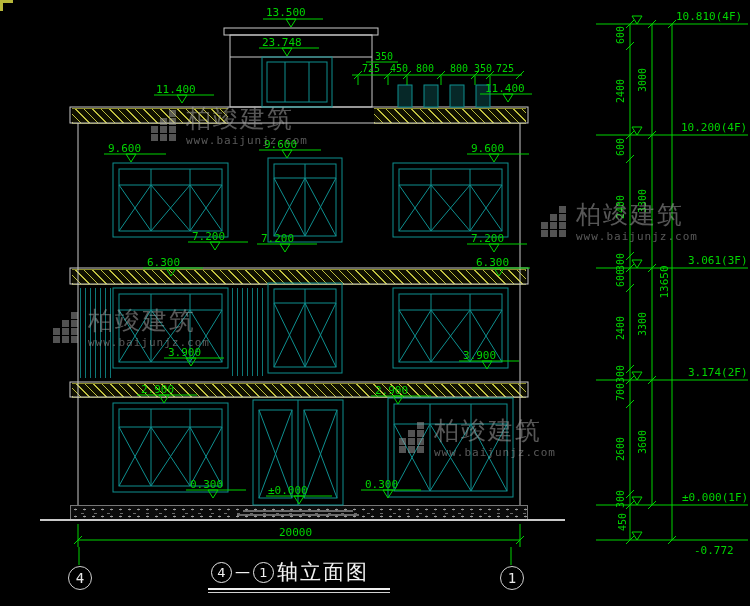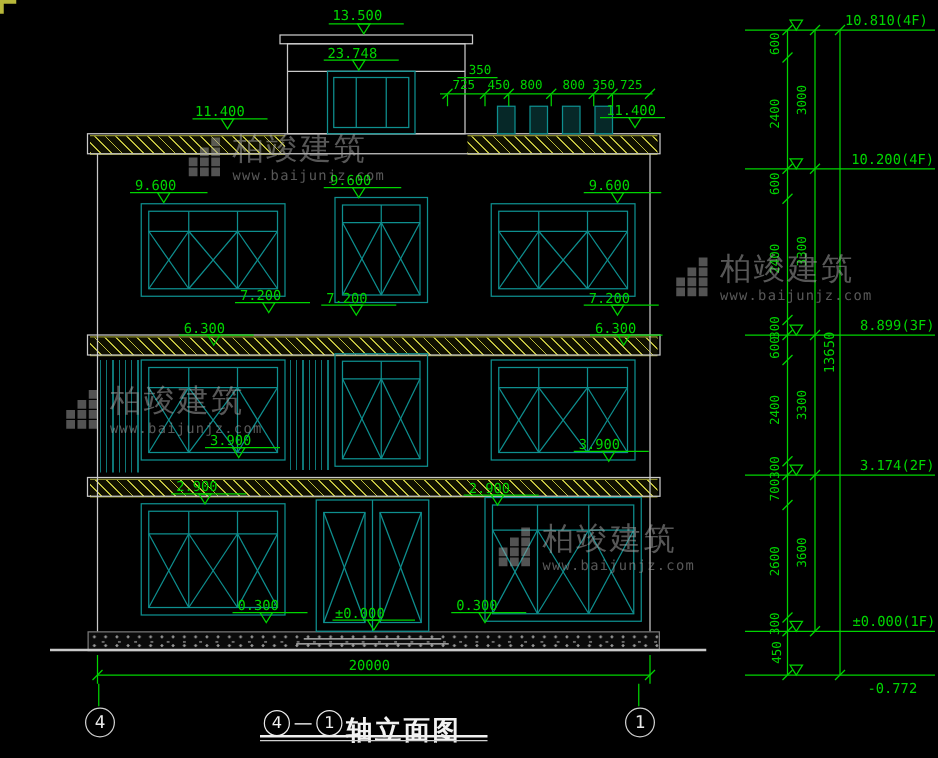--- a/index.html
+++ b/index.html
@@ -23,21 +23,21 @@
   .wm .wm-name{font-family:"DejaVu Sans","Liberation Sans",sans-serif;font-weight:normal;
         font-size:25px;letter-spacing:2px;line-height:1.05;}
   .wm .wm-url{font-size:11px;letter-spacing:1px;margin-top:2px;}
   .bubble{position:absolute;width:22px;height:22px;border:1px solid #cfcfcf;border-radius:50%;
         color:#e8e8e8;font-size:14px;text-align:center;line-height:22px;background:#000;}
   .title{position:absolute;left:211px;top:558px;display:flex;align-items:center;gap:3px;color:#f2f2f2;
         font-family:"DejaVu Sans","Liberation Sans",sans-serif;}
   .circ{display:inline-block;width:19px;height:19px;border:1.5px solid #e8e8e8;border-radius:50%;
         font-size:13px;line-height:19px;text-align:center;}
   .t-dash{font-size:15px;}
-  .t-text{font-size:21px;font-weight:bold;letter-spacing:2px;margin-top:12px;}
+  .t-text{font-size:21px;font-weight:normal;letter-spacing:2px;}
   .t-u1{position:absolute;left:208px;top:588px;width:182px;height:2px;background:#f0f0f0;}
   .t-u2{position:absolute;left:208px;top:592px;width:182px;height:1px;background:#d0d0d0;}
   .corner{position:absolute;left:0;top:0;width:10px;height:8px;border-left:3px solid #b7b73a;border-top:3px solid #b7b73a;}
 </style>
 </head>
 <body>
 
 <div id="stage">
 
   <div class="corner"></div>
@@ -332,21 +332,21 @@
   <span class="dim sm" style="left:390px;top:64px">450</span>
   <span class="dim sm" style="left:416px;top:64px">800</span>
   <span class="dim sm" style="left:450px;top:64px">800</span>
   <span class="dim sm" style="left:474px;top:64px">350</span>
   <span class="dim sm" style="left:496px;top:64px">725</span>
 
   <span class="dim" style="left:279px;top:527px">20000</span>
 
   <span class="dim" style="left:676px;top:11px">10.810(4F)</span>
   <span class="dim" style="left:681px;top:122px">10.200(4F)</span>
-  <span class="dim" style="left:688px;top:255px">8.899(3F)</span>
+  <span class="dim" style="left:688px;top:255px">3.061(3F)</span>
   <span class="dim" style="left:688px;top:367px">3.174(2F)</span>
   <span class="dim" style="left:682px;top:492px">±0.000(1F)</span>
   <span class="dim" style="left:694px;top:545px">-0.772</span>
 
   <span class="rot" style="left:621px;top:35px">600</span>
   <span class="rot" style="left:621px;top:91px">2400</span>
   <span class="rot" style="left:621px;top:147px">600</span>
   <span class="rot" style="left:621px;top:207px">2400</span>
   <span class="rot" style="left:621px;top:262px">300</span>
   <span class="rot" style="left:621px;top:278px">600</span>

